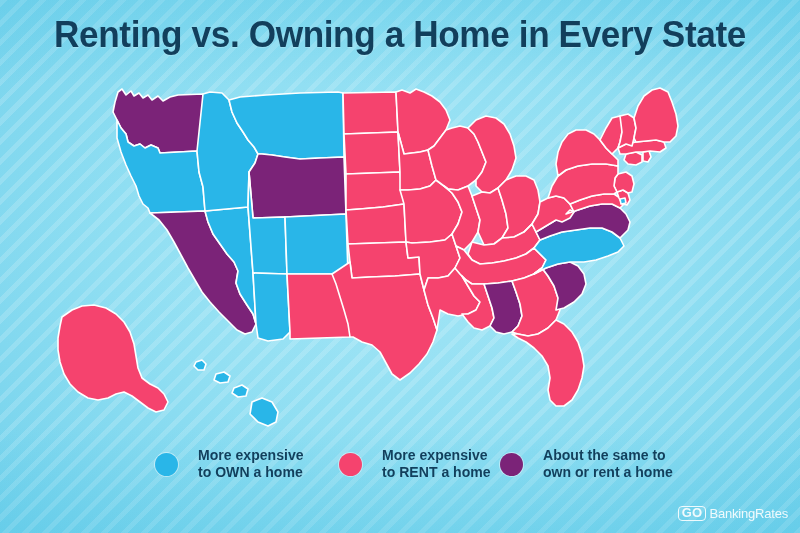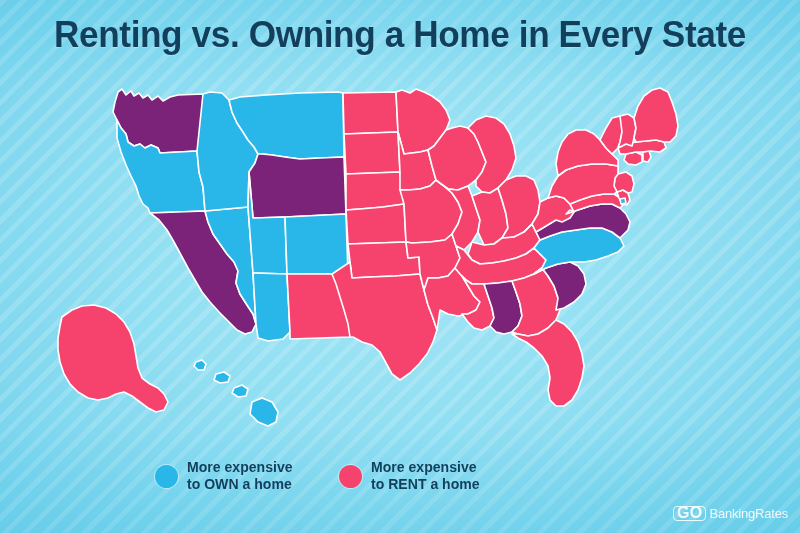--- a/index.html
+++ b/index.html
@@ -50,21 +50,21 @@
     position:absolute;left:0;top:62px;width:800px;height:375px;
   }
   .map-wrap svg{display:block;width:800px;height:375px;}
   .st{stroke:#ffffff;stroke-width:1.6;stroke-linejoin:round;}
 
   
   .legend{
     position:absolute;left:0;right:0;top:447px;height:48px;
   }
   .leg-item{
-    position:absolute;top:12px;display:flex;align-items:center;gap:9px;
+    position:absolute;top:0;display:flex;align-items:center;gap:20px;
   }
   .leg-dot{
     width:23px;height:23px;border-radius:50%;flex:none;
     box-shadow:0 0 0 1px rgba(255,255,255,0.45);
   }
   .leg-txt{
     color:#123f5c;font-weight:bold;font-size:14.5px;line-height:17px;
     white-space:nowrap;transform:scaleX(0.97);transform-origin:left center;
   }
 
@@ -77,21 +77,21 @@
   }
   .logo{
     position:absolute;right:12px;top:506px;
     display:flex;align-items:center;gap:3px;
     opacity:0.92;
   }
   .logo-go{
     border:1.6px solid rgba(255,255,255,0.95);
     border-radius:4px;
     color:rgba(255,255,255,0.97);
-    font-size:16px;font-weight:bold;
+    font-size:13px;font-weight:bold;
     padding:0px 3px 1px 3px;line-height:12px;
     letter-spacing:0.3px;
   }
   .logo-txt{
     color:rgba(255,255,255,0.97);
     font-size:13px;line-height:14px;letter-spacing:-0.2px;text-align:right;
   }
 </style>
 </head>
 <body>
@@ -170,20 +170,27 @@
         <div>to OWN a home</div>
       </div>
     </div>
     <div class="leg-item" style="left:339px;">
       <div class="leg-dot" style="background: rgb(245, 67, 110);"></div>
       <div class="leg-txt">
         <div>More expensive</div>
         <div>to RENT a home</div>
       </div>
     </div>
+    <div class="leg-item" style="left:500px;">
+      <div class="leg-dot" style="background: rgb(123, 35, 120);"></div>
+      <div class="leg-txt">
+        <div>About the same to</div>
+        <div>own or rent a home</div>
+      </div>
+    </div>
   </div>
 
 
   <div class="logo">
     <span class="logo-go">GO</span>
     <span class="logo-txt">BankingRates</span>
   </div>
 
 </div>
 

